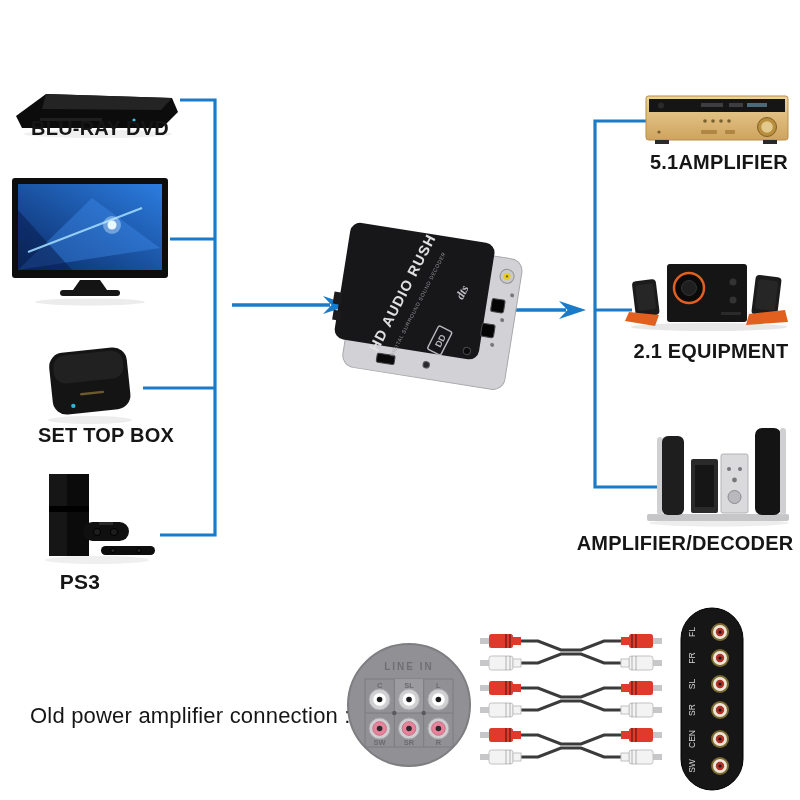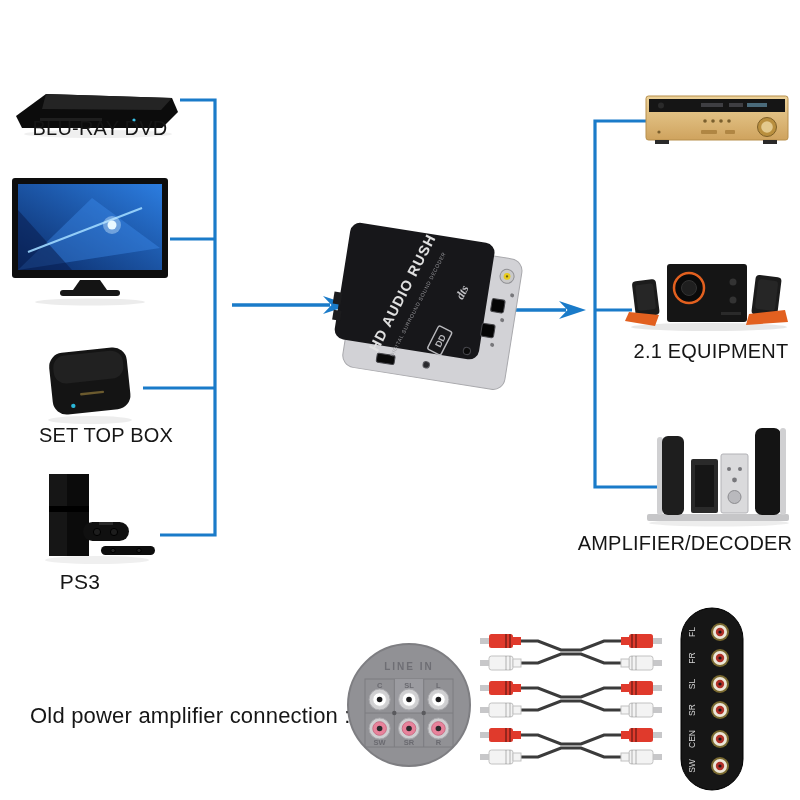--- a/index.html
+++ b/index.html
@@ -1,19 +1,19 @@
 <!DOCTYPE html>
 <html style="--line-blue: #1a7bc9; --label-color: #161616; --rca-red: #e03a2c; --rca-white: #f3f3f3; --jack-pink: #e8829b; --speaker-orange: #e2601f; --amp-gold: #ddb36f;"><head>
 <meta charset="utf-8">
 <style>
   html,body{margin:0;padding:0;background:#fff;}
   .stage{position:relative;width:800px;height:800px;background:#ffffff;overflow:hidden;
          font-family:"Liberation Sans",sans-serif;}
   .dev{position:absolute;}
-  .lbl{position:absolute;font-weight:400;color:var(--label-color,#161616);
+  .lbl{position:absolute;font-weight:700;color:var(--label-color,#161616);
        text-align:center;letter-spacing:.2px;line-height:1.1;}
   .caption{position:absolute;font-weight:400;color:var(--label-color,#161616);
        letter-spacing:.2px;margin-left:24px;}
   svg{display:block;}
   #wires{position:absolute;left:0;top:0;}
 </style>
 </head>
 <body>
 
 <div class="stage">
@@ -188,20 +188,21 @@
       <circle cx="84" cy="46" r="2" fill="#77777b"></circle>
       <circle cx="95" cy="46" r="2" fill="#77777b"></circle>
       <circle cx="89.5" cy="57" r="2.4" fill="#77777b"></circle>
     </svg>
   </div>
 
   <div class="lbl" style="left:10px;top:117px;width:180px;font-size:20px">BLU-RAY DVD</div>
   <div class="lbl" style="left:12px;top:424px;width:188px;font-size:20px">SET TOP BOX</div>
   <div class="lbl" style="left:30px;top:570px;width:100px;font-size:21px">PS3</div>
 
+  <div class="lbl" style="left:640px;top:151px;width:158px;font-size:20px">5.1AMPLIFIER</div>
   <div class="lbl" style="left:628px;top:340px;width:166px;font-size:20px">2.1 EQUIPMENT</div>
   <div class="lbl" style="left:572px;top:532px;width:226px;font-size:20px">AMPLIFIER/DECODER</div>
 
   <div class="caption" style="left:6px;top:703px;font-size:22px">Old power amplifier connection :</div>
 
   <div class="dev" style="left:345px;top:641px">
     <svg width="128" height="128" viewBox="0 0 128 128">
       <circle cx="64" cy="64" r="61" fill="#919195" stroke="#7e7e82" stroke-width="2"></circle>
       <text x="64" y="29" text-anchor="middle" font-family="Liberation Sans, sans-serif" font-size="10" font-weight="700" fill="#6e6e74" letter-spacing="2">LINE IN</text>
       <rect x="20" y="38" width="88" height="68" fill="none" stroke="#7c7c80"></rect>

